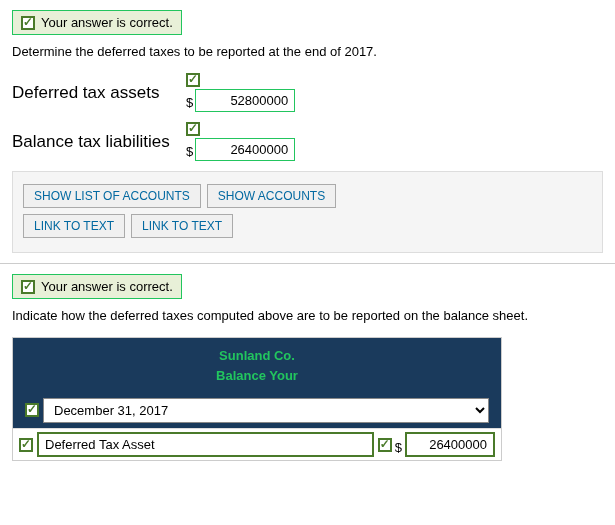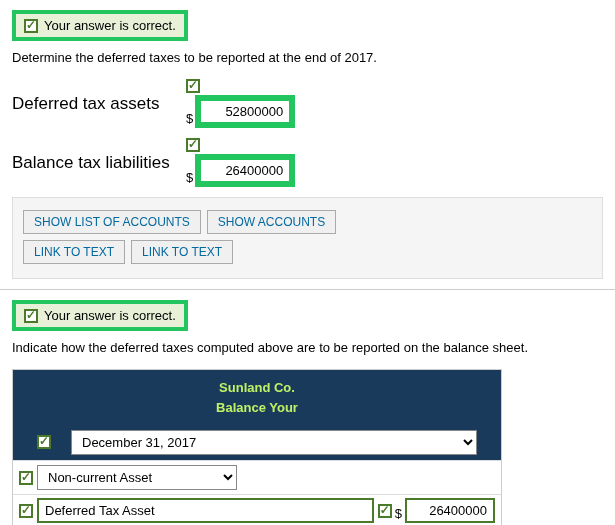--- a/index.html
+++ b/index.html
@@ -15,21 +15,21 @@
     .section {
       padding: 10px 12px;
       border-bottom: 1px solid #ccc;
     }
 
     .correct-banner {
       display: flex;
       align-items: center;
       gap: 6px;
       background: #e8f0d8;
-      border: 4px solid #22c55e;
+      border: 1px solid #22c55e;
       padding: 4px 8px;
       margin-bottom: 8px;
       width: fit-content;
     }
 
     .correct-banner .checkmark {
       display: inline-block;
       width: 14px;
       height: 14px;
       border: 2px solid #4a7a2a;
@@ -95,21 +95,21 @@
       gap: 2px;
     }
 
     .dollar-sign {
       font-size: 13px;
       align-self: flex-end;
       padding-bottom: 2px;
     }
 
     .value-input {
-      border: 6px solid #22c55e;
+      border: 1px solid #22c55e;
       padding: 3px 6px;
       font-size: 13px;
       text-align: right;
       width: 100px;
       background: #fff;
       color: #000;
     }
 
     .buttons-row {
       display: flex;
@@ -141,34 +141,34 @@
     }
 
     .bs-table {
       width: 490px;
       border: 1px solid #ccc;
       margin-top: 10px;
     }
 
     .bs-header {
       background: #1a3a5c;
-      color: #bef264;
+      color: #22c55e;
       text-align: center;
       padding: 8px 10px;
       font-weight: bold;
       font-size: 13px;
       line-height: 1.5;
     }
 
     .bs-date-row {
       background: #1a3a5c;
-      padding: 5px 24px;
-      display: flex;
-      align-items: center;
-      gap: 20px;
+      padding: 5px 12px;
+      display: flex;
+      align-items: center;
+      gap: 4px;
     }
 
     .date-select {
       flex: 1;
       padding: 3px 6px;
       font-size: 13px;
       border: 1px solid #888;
       background: #fff;
       appearance: auto;
     }
@@ -340,29 +340,20 @@
       <div>Balance Your</div>
     </div>
 
     <div class="bs-date-row">
       <span class="inline-check"></span>
       <select class="date-select">
         <option>December 31, 2017</option>
       </select>
     </div>
 
-    <div class="bs-category-row">
-      <span class="category-check"></span>
-      <select class="category-select">
-        <option>Non-current Asset</option>
-        <option>Current Asset</option>
-        <option>Non-current Liability</option>
-        <option>Current Liability</option>
-      </select>
-    </div>
 
     <div class="bs-item-row">
       <span class="item-check"></span>
       <input class="item-name-input" type="text" value="Deferred Tax Asset" style="">
       <div class="item-amount-group">
         <span class="item-amount-check"></span>
         <span class="dollar-sign">$</span>
         <input class="item-amount-input" type="text" value="26400000" style="">
       </div>
     </div>

